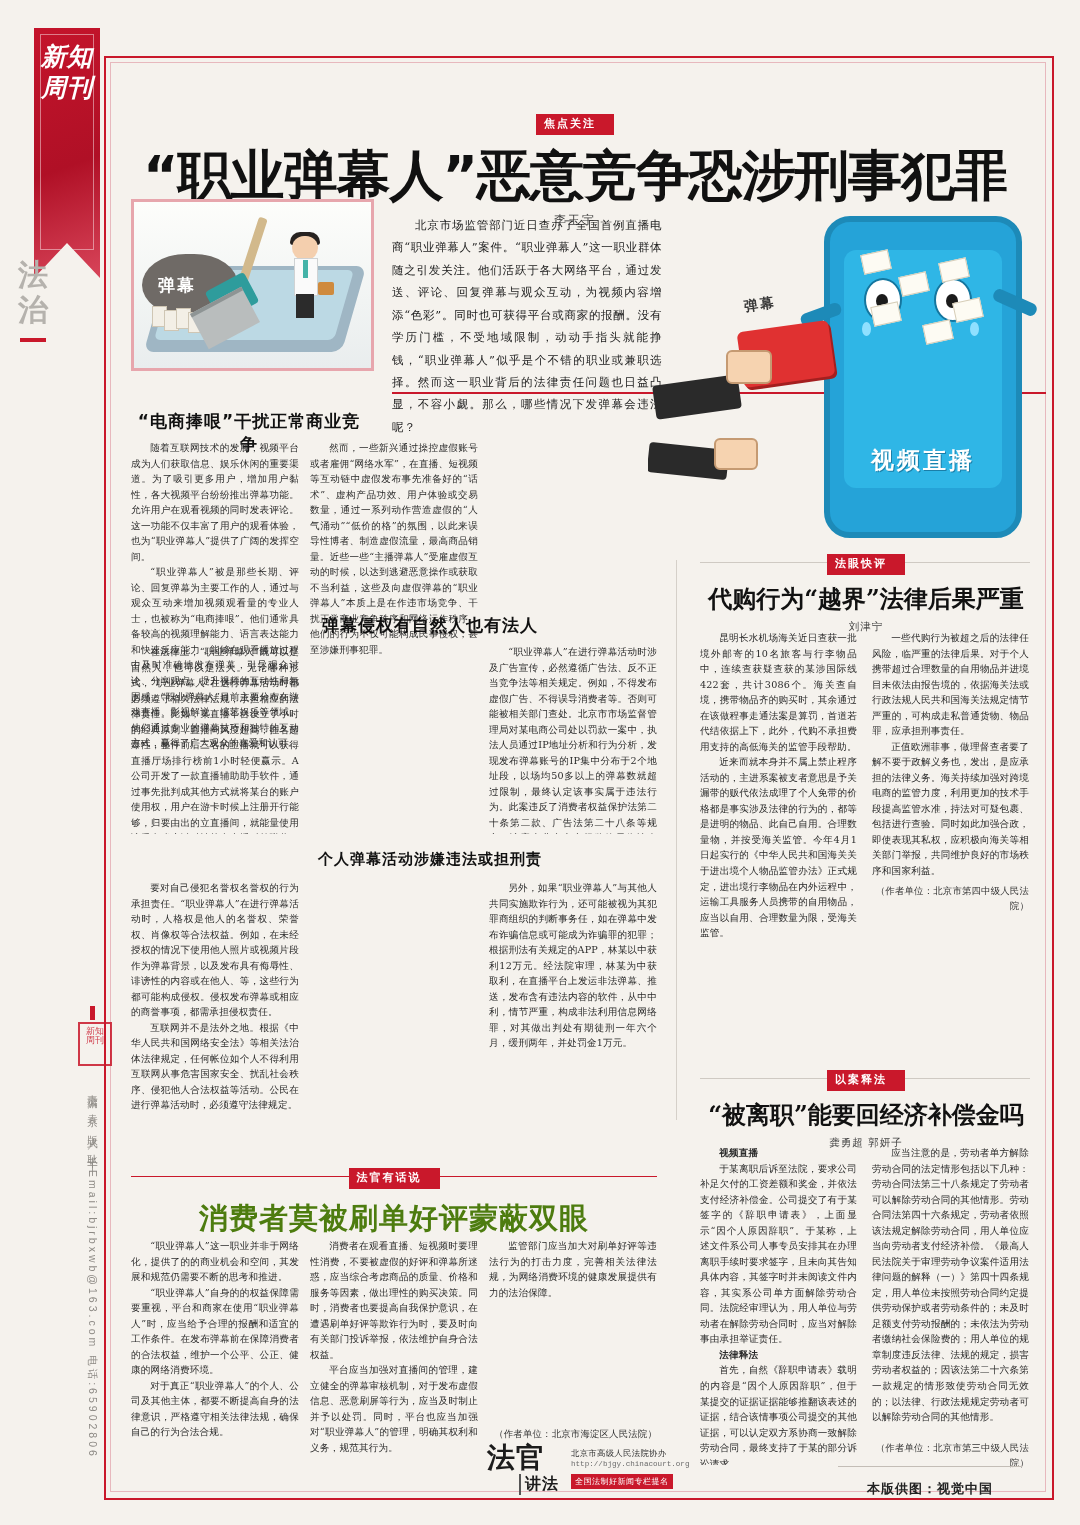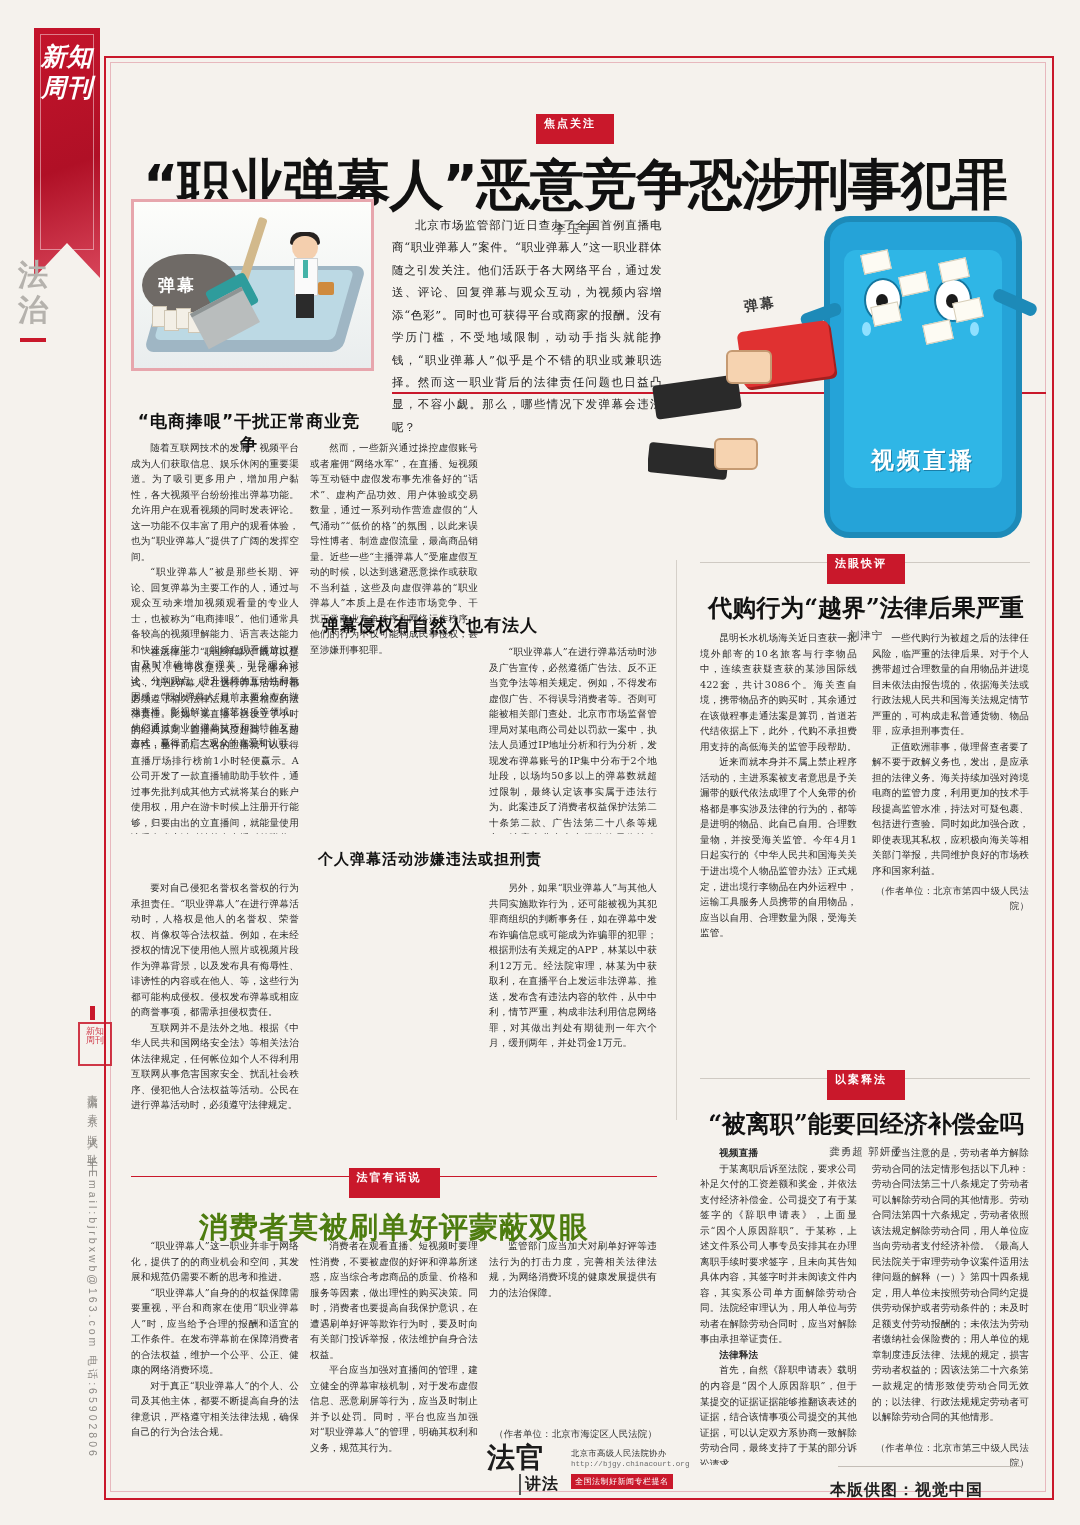--- a/index.html
+++ b/index.html
@@ -52,21 +52,21 @@
     text-align:center;padding-top:3px;box-sizing:border-box;opacity:.85;}
   .seal-tick{position:absolute;left:90px;top:1006px;width:5px;height:14px;background:#c9182b;}
   .vcredit{position:absolute;left:80px;top:1086px;width:26px;height:400px;
     writing-mode:vertical-rl;text-orientation:upright;
     font-size:10.5px;color:#8d8a85;letter-spacing:3px;line-height:26px;
     font-family:"Liberation Sans",sans-serif;}
   .vcredit .lat{text-orientation:sideways;}
 
   
   .tag{display:inline-block;background:#c9182b;color:#fff;font-size:11px;font-weight:bold;
-    padding:3px 18px 14px 8px;letter-spacing:2px;line-height:1.2;
+    padding:3px 18px 5px 8px;letter-spacing:2px;line-height:1.2;
     font-family:"Liberation Sans",sans-serif;}
   .tagwrap{text-align:center;}
   .headline{position:absolute;left:120px;top:112px;width:910px;text-align:center;}
   .headline h1{margin:12px 0 0;font-size:54px;line-height:1.06;letter-spacing:-1px;
     font-family:"DejaVu Sans","Liberation Sans",sans-serif;font-weight:bold;color:#111;}
   .byline{margin-top:8px;font-size:12px;color:#3a3a3a;letter-spacing:2px;}
 
   
   .illus1{position:absolute;left:131px;top:199px;width:243px;height:172px;
     border:3px solid #e7a6ad;box-sizing:border-box;overflow:hidden;background:#eef2f3;}
@@ -156,22 +156,22 @@
     font-family:"DejaVu Serif","Liberation Serif",serif;letter-spacing:1px;line-height:1;}
   .logo-sub{position:absolute;left:32px;top:30px;font-size:16px;font-weight:bold;color:#1c1c1c;
     font-family:"DejaVu Serif","Liberation Serif",serif;letter-spacing:1px;
     border-left:2px solid #555;padding-left:4px;}
   .logo-box{position:absolute;left:84px;top:2px;width:96px;height:52px;}
   .logo-org{position:absolute;left:0;top:2px;font-size:8.4px;color:#333;letter-spacing:.3px;white-space:nowrap;}
   .logo-url{position:absolute;left:0;top:14px;font-size:7.6px;color:#6b6b6b;
     font-family:"Liberation Mono","DejaVu Sans Mono",monospace;white-space:nowrap;}
   .logo-badge{position:absolute;left:0;top:28px;background:#c9182b;color:#fff;font-size:8px;
     padding:2px 4px;letter-spacing:.5px;white-space:nowrap;}
-  .credit-img{position:absolute;left:830px;top:1480px;width:200px;
-    font-size:16px;font-weight:bold;letter-spacing:1px;color:#222;}
+  .credit-img{position:absolute;left:830px;top:1480px;width:200px;text-align:center;
+    font-size:13px;font-weight:bold;letter-spacing:1px;color:#222;}
   .credit-rule{position:absolute;left:838px;top:1466px;width:184px;height:1px;background:#c3bdb6;}
 </style>
 </head>
 <body>
 
 <div class="page">
 
 
   <div class="banner">
     <div class="banner-flag"></div>

